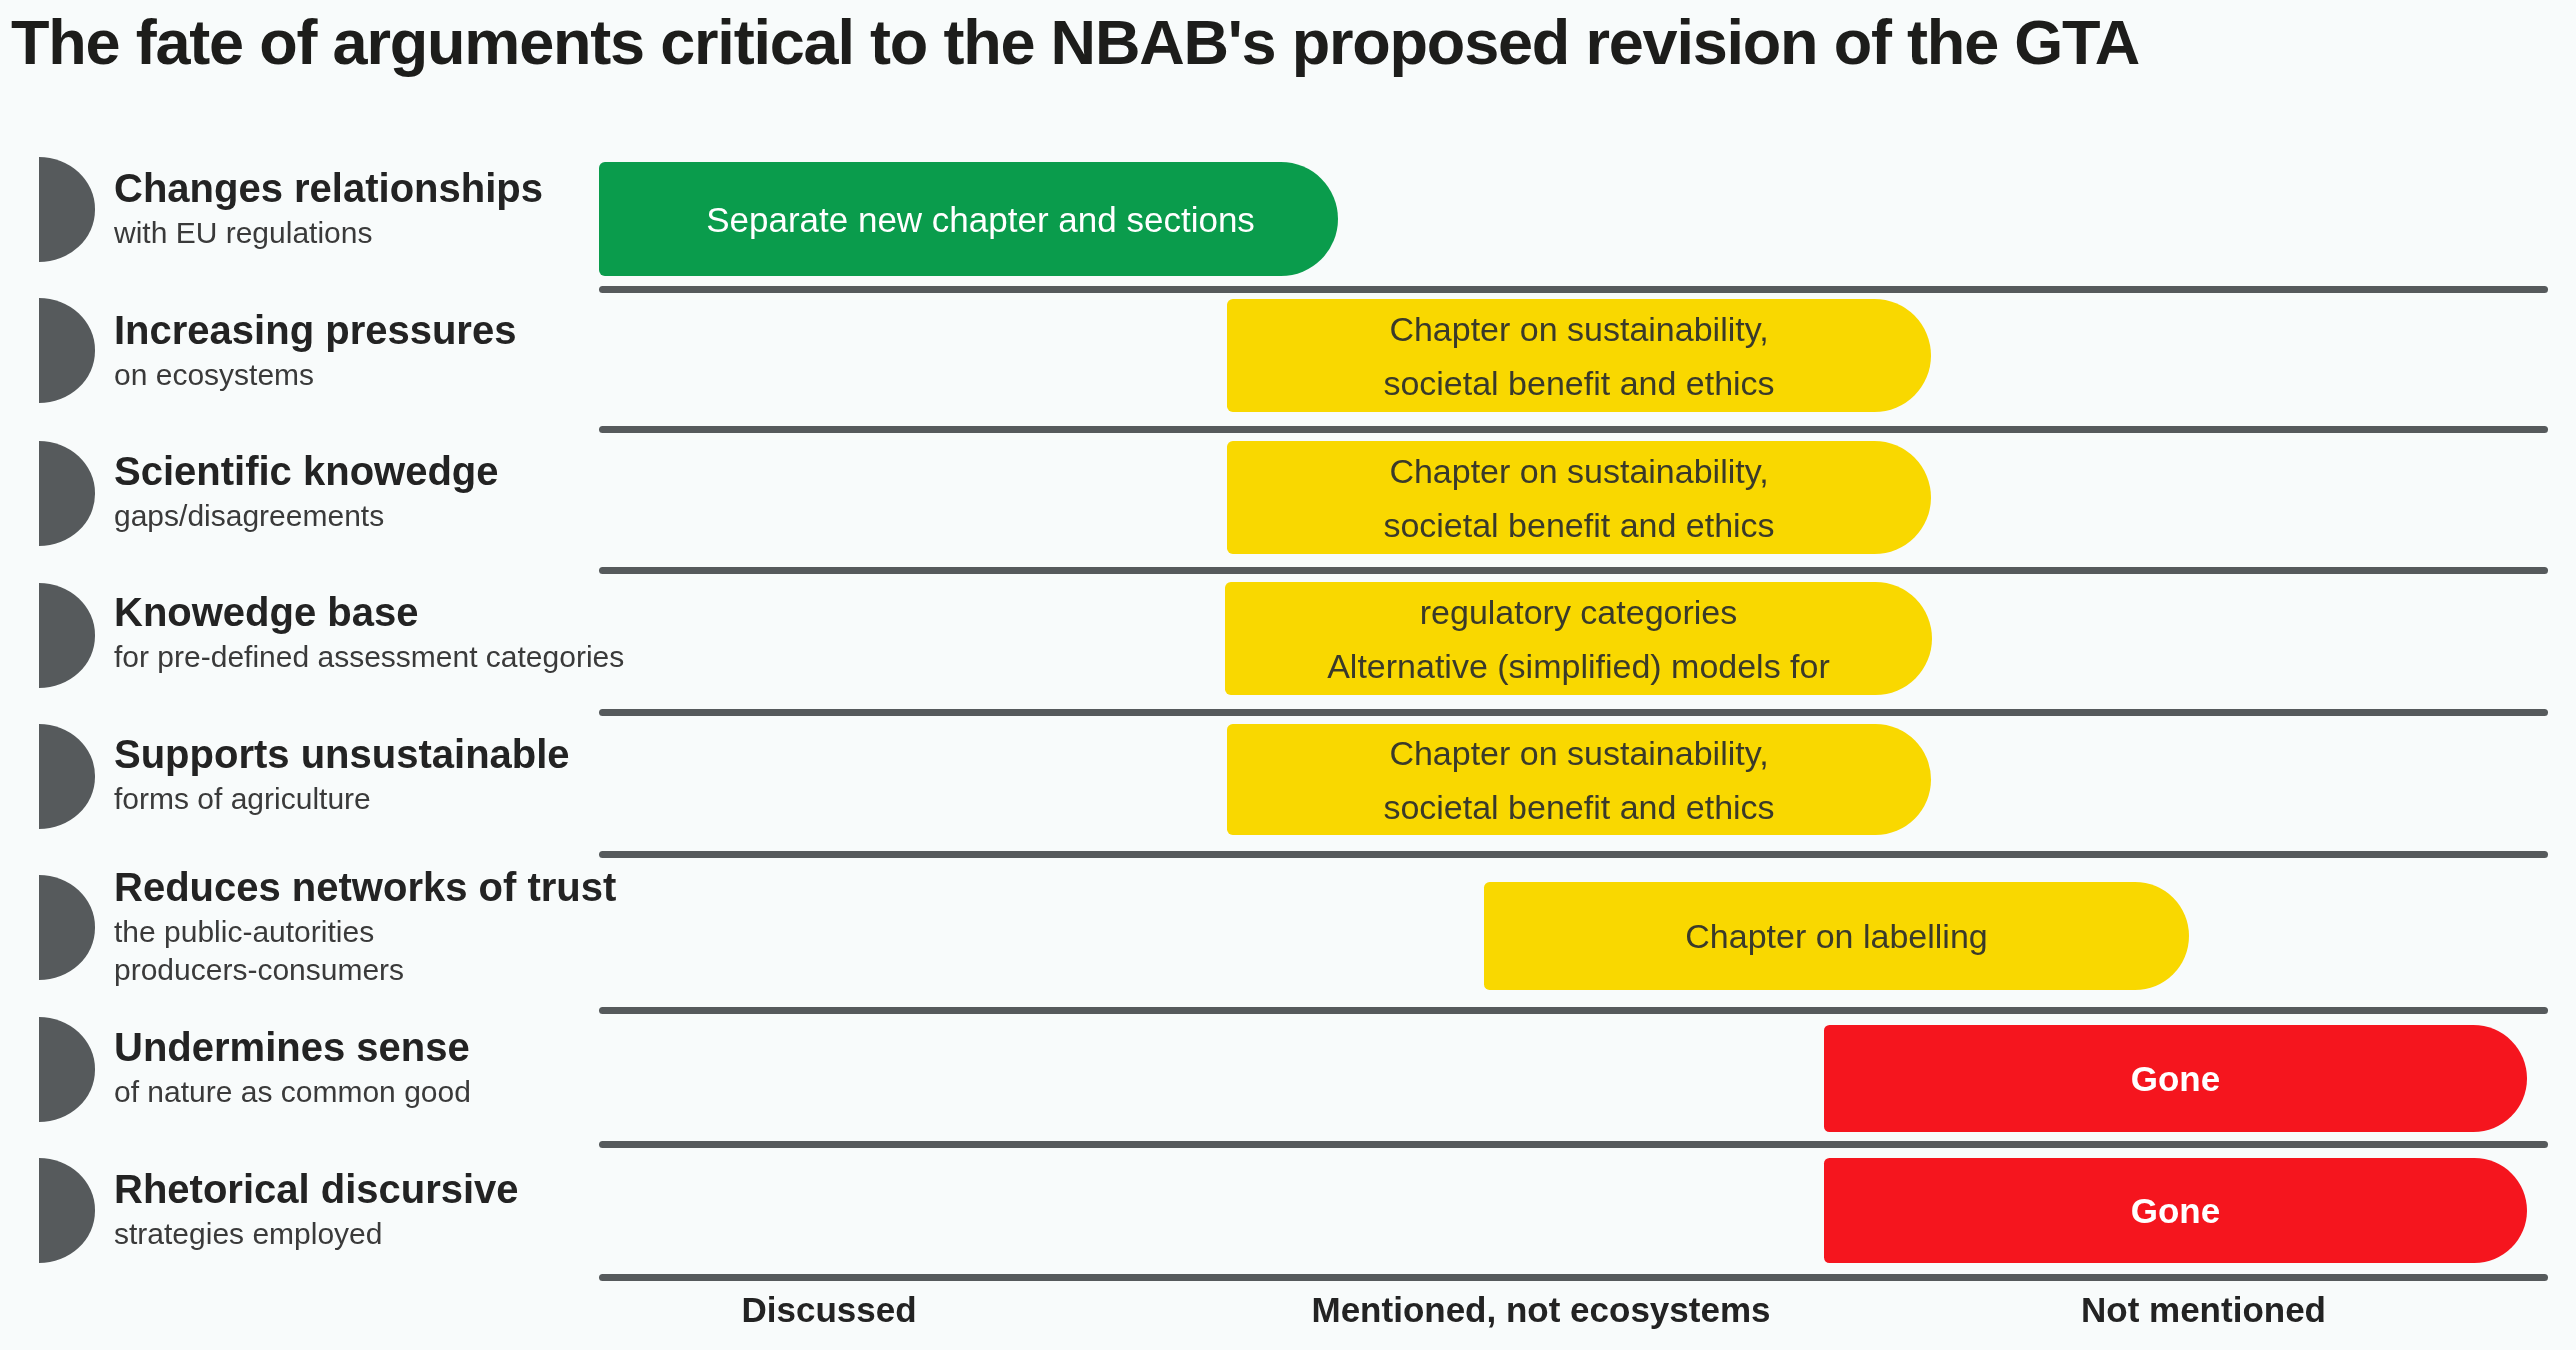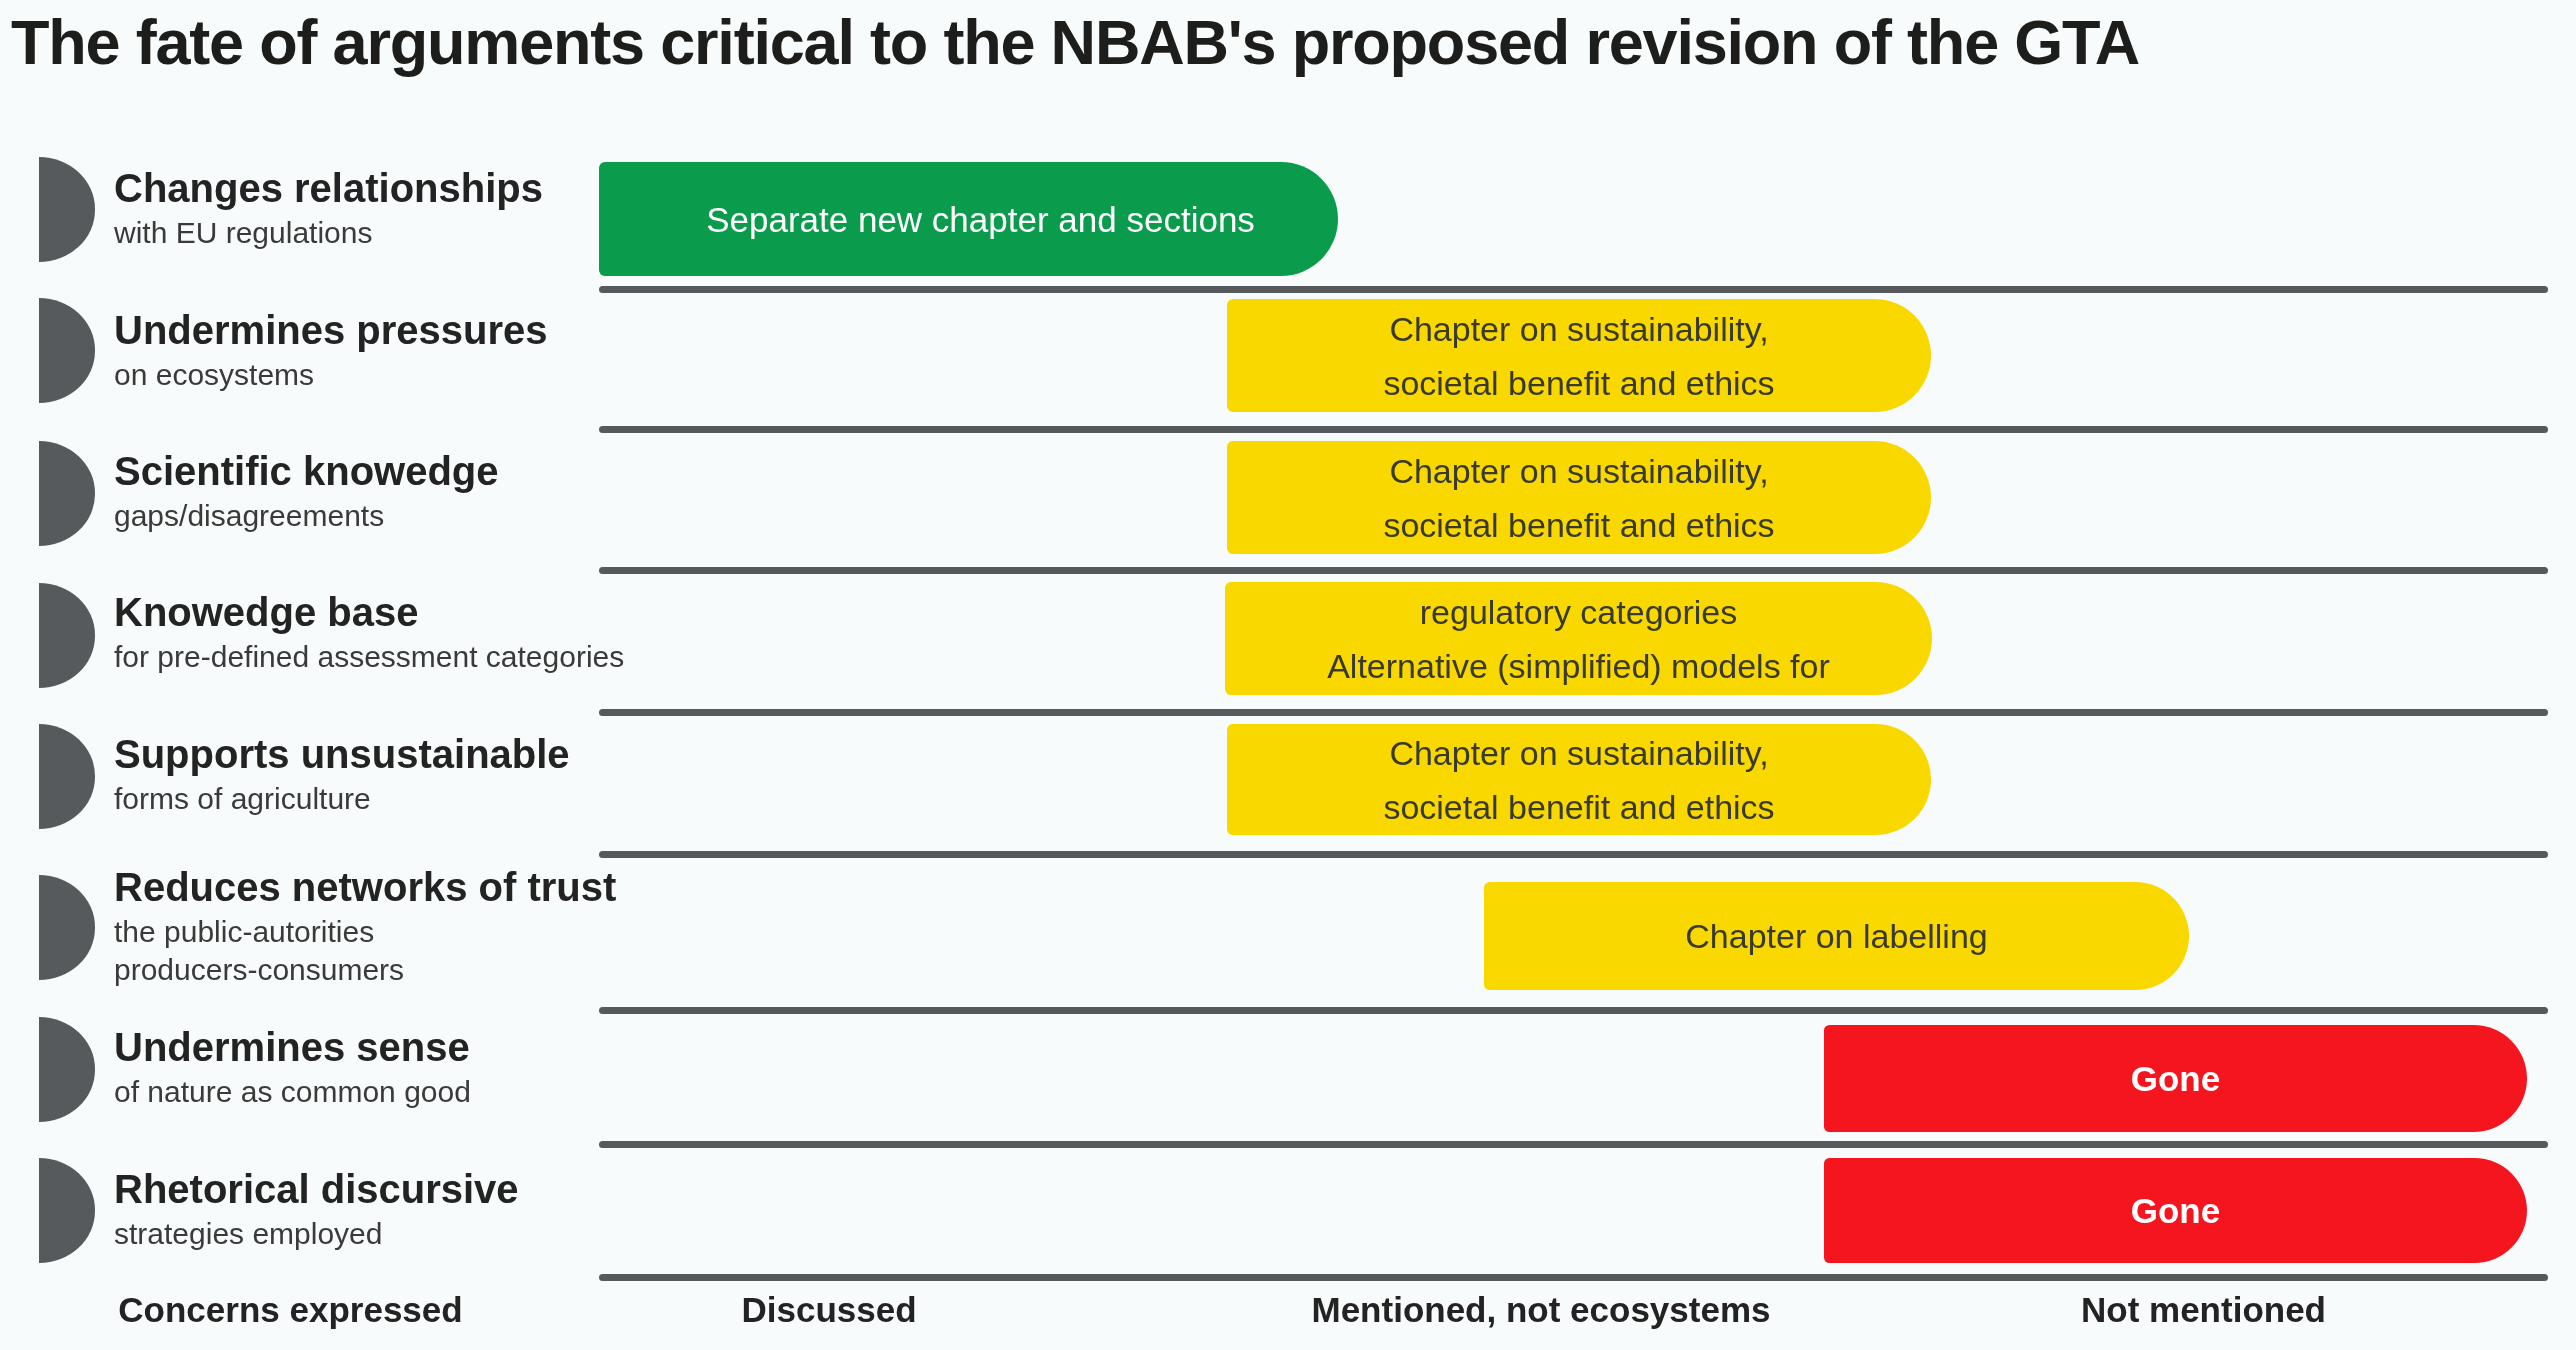--- a/index.html
+++ b/index.html
@@ -61,21 +61,21 @@
     <div class="row-title">Changes relationships</div>
     <div class="row-sub">with EU regulations</div>
   </div>
   <div class="bar green" style="left:599px;top:162px;width:715px;height:114px">
     <span>Separate new chapter and sections</span>
   </div>
   <div class="sep" style="top:286px"></div>
 
   <div class="bullet" style="top:298px"></div>
   <div class="row-label" style="top:305px">
-    <div class="row-title">Undermines pressures</div>
+    <div class="row-title">Increasing pressures</div>
     <div class="row-sub">on ecosystems</div>
   </div>
   <div class="bar yellow" style="left:1227px;top:299px;width:704px;height:113px">
     <span>Chapter on sustainability,</span>
     <span>societal benefit and ethics</span>
   </div>
   <div class="sep" style="top:426px"></div>
 
   <div class="bullet" style="top:441px"></div>
   <div class="row-label" style="top:446px">
@@ -134,19 +134,18 @@
   <div class="bullet" style="top:1158px"></div>
   <div class="row-label" style="top:1164px">
     <div class="row-title">Rhetorical discursive</div>
     <div class="row-sub">strategies employed</div>
   </div>
   <div class="bar red" style="left:1824px;top:1158px;width:703px;height:105px">
     <span>Gone</span>
   </div>
   <div class="sep" style="top:1274px;height:7.3px"></div>
 
-  <div class="footer-label" style="left:108px;width:365px">Concerns expressed</div>
   <div class="footer-label" style="left:677px;width:304px">Discussed</div>
   <div class="footer-label" style="left:1298px;width:486px">Mentioned, not ecosystems</div>
   <div class="footer-label" style="left:2021px;width:365px">Not mentioned</div>
 
 </div>
 
 
 </body></html>

